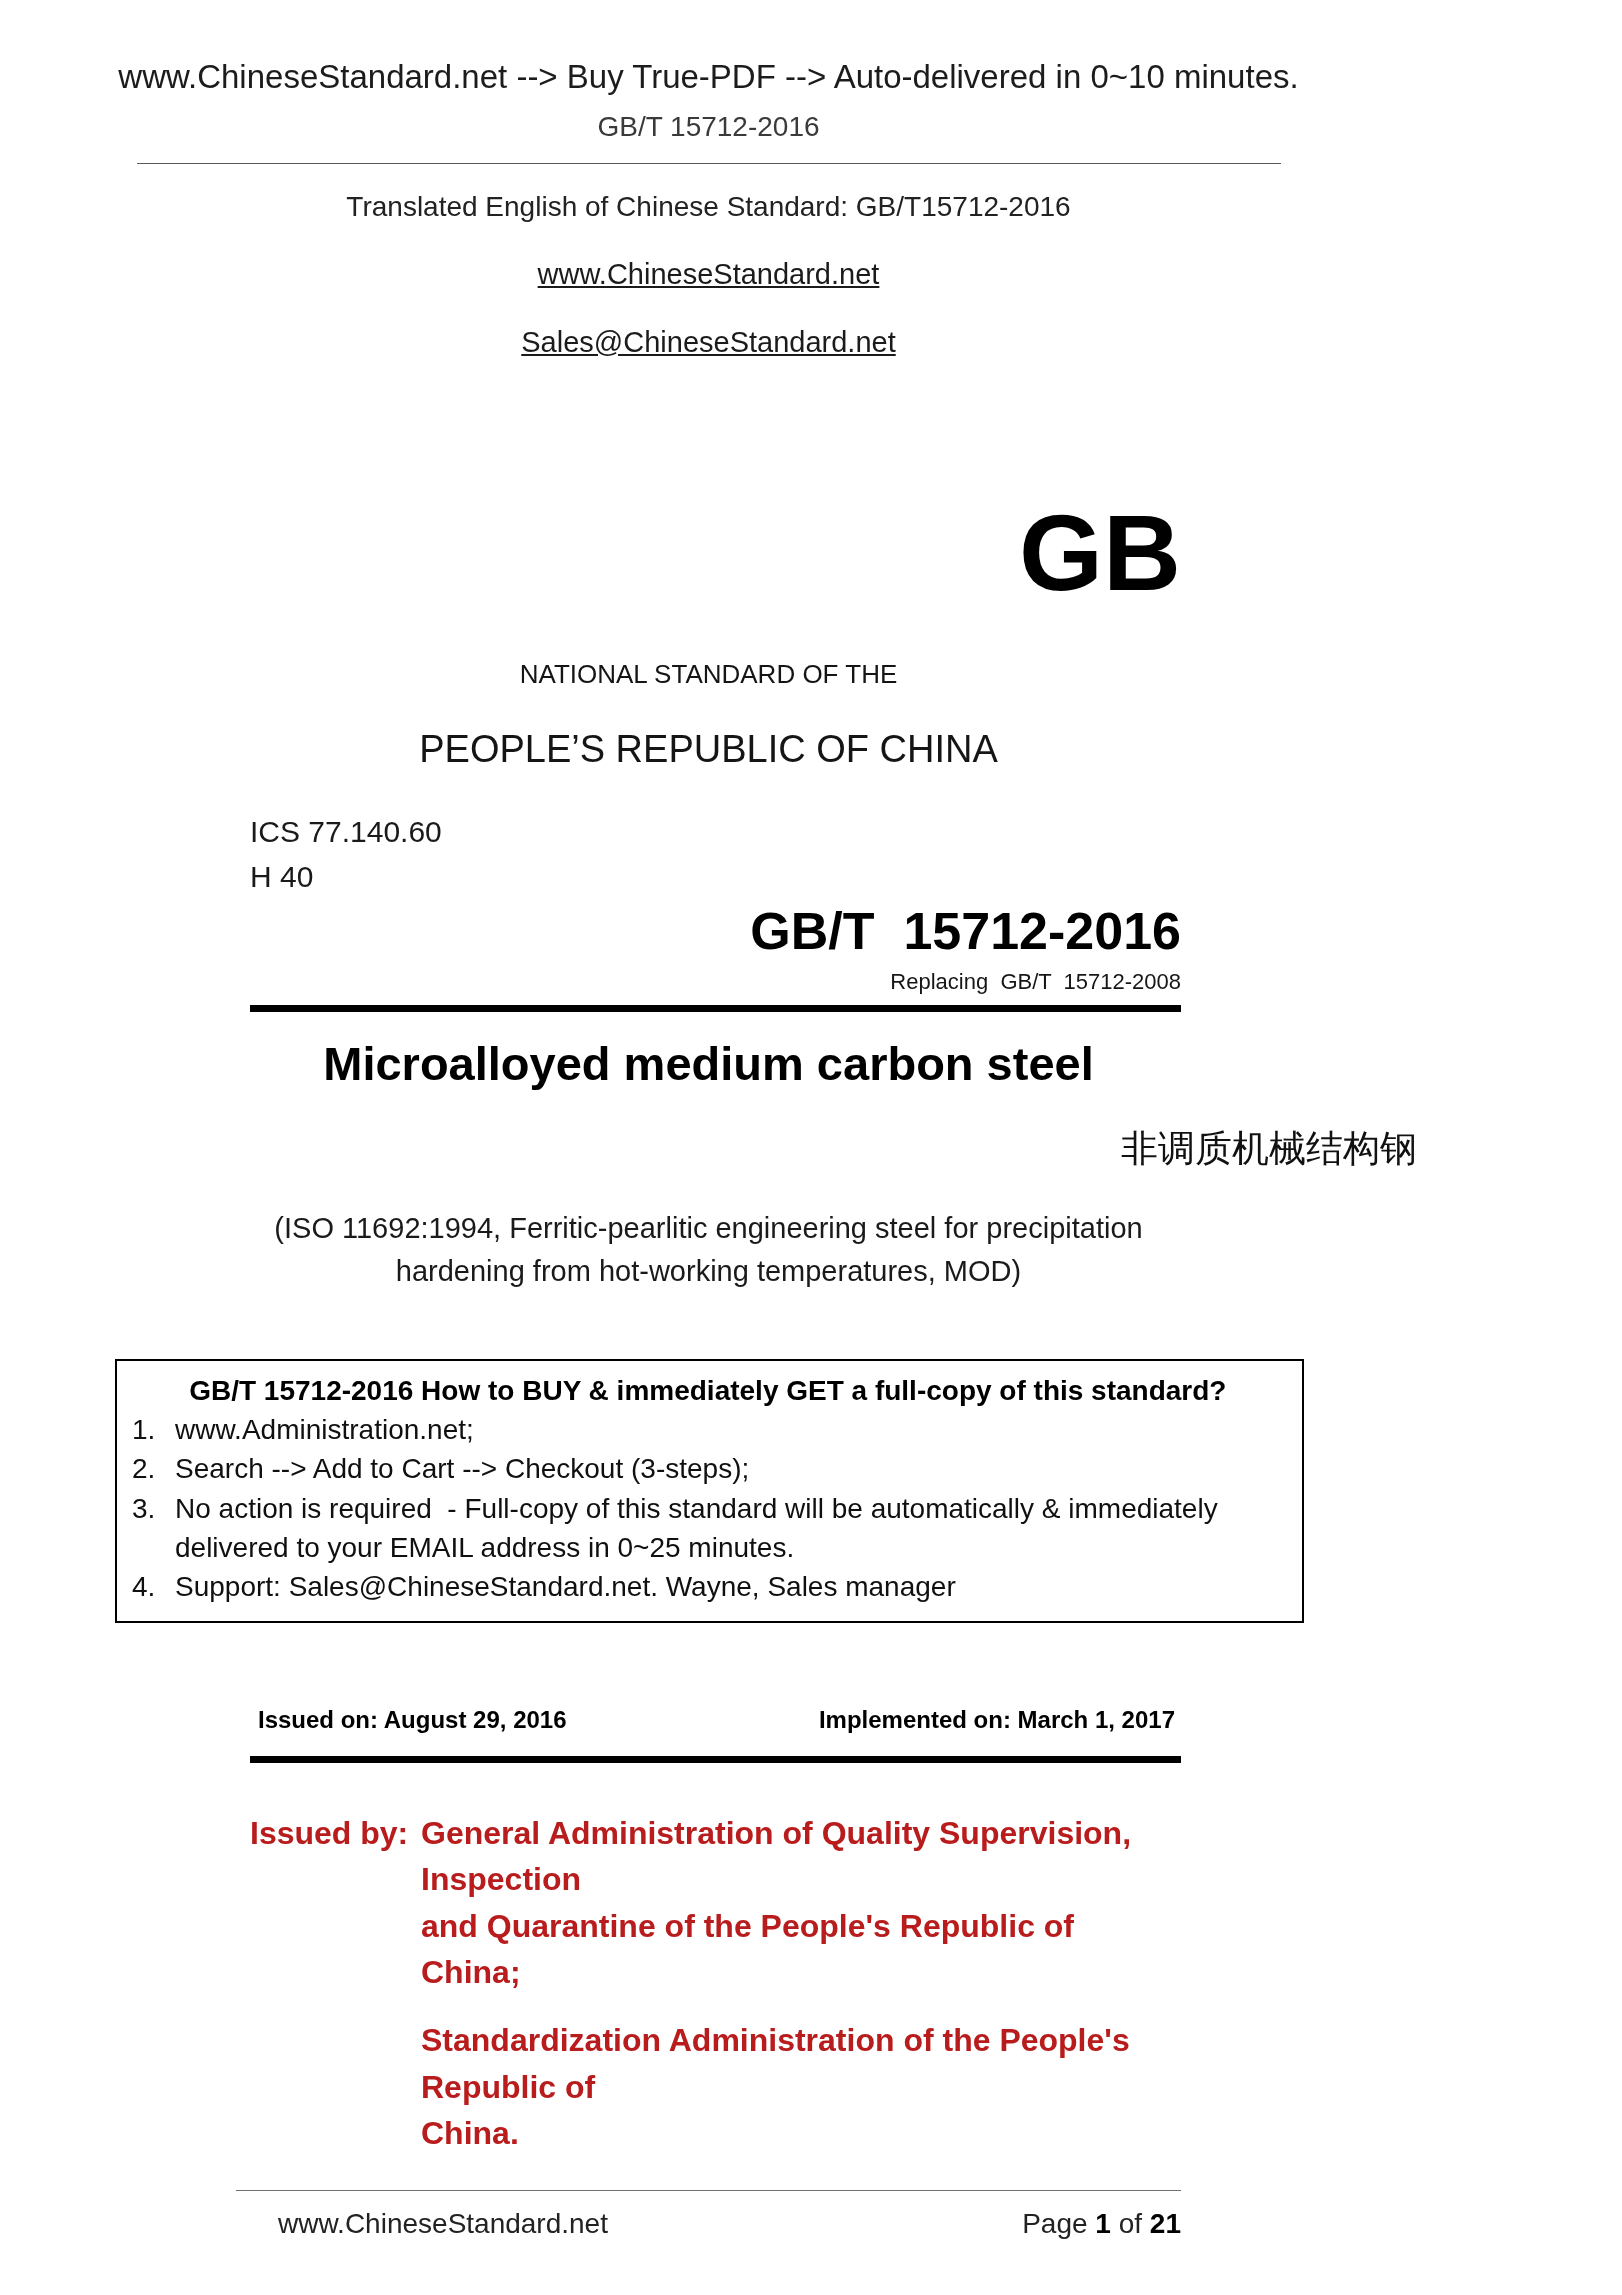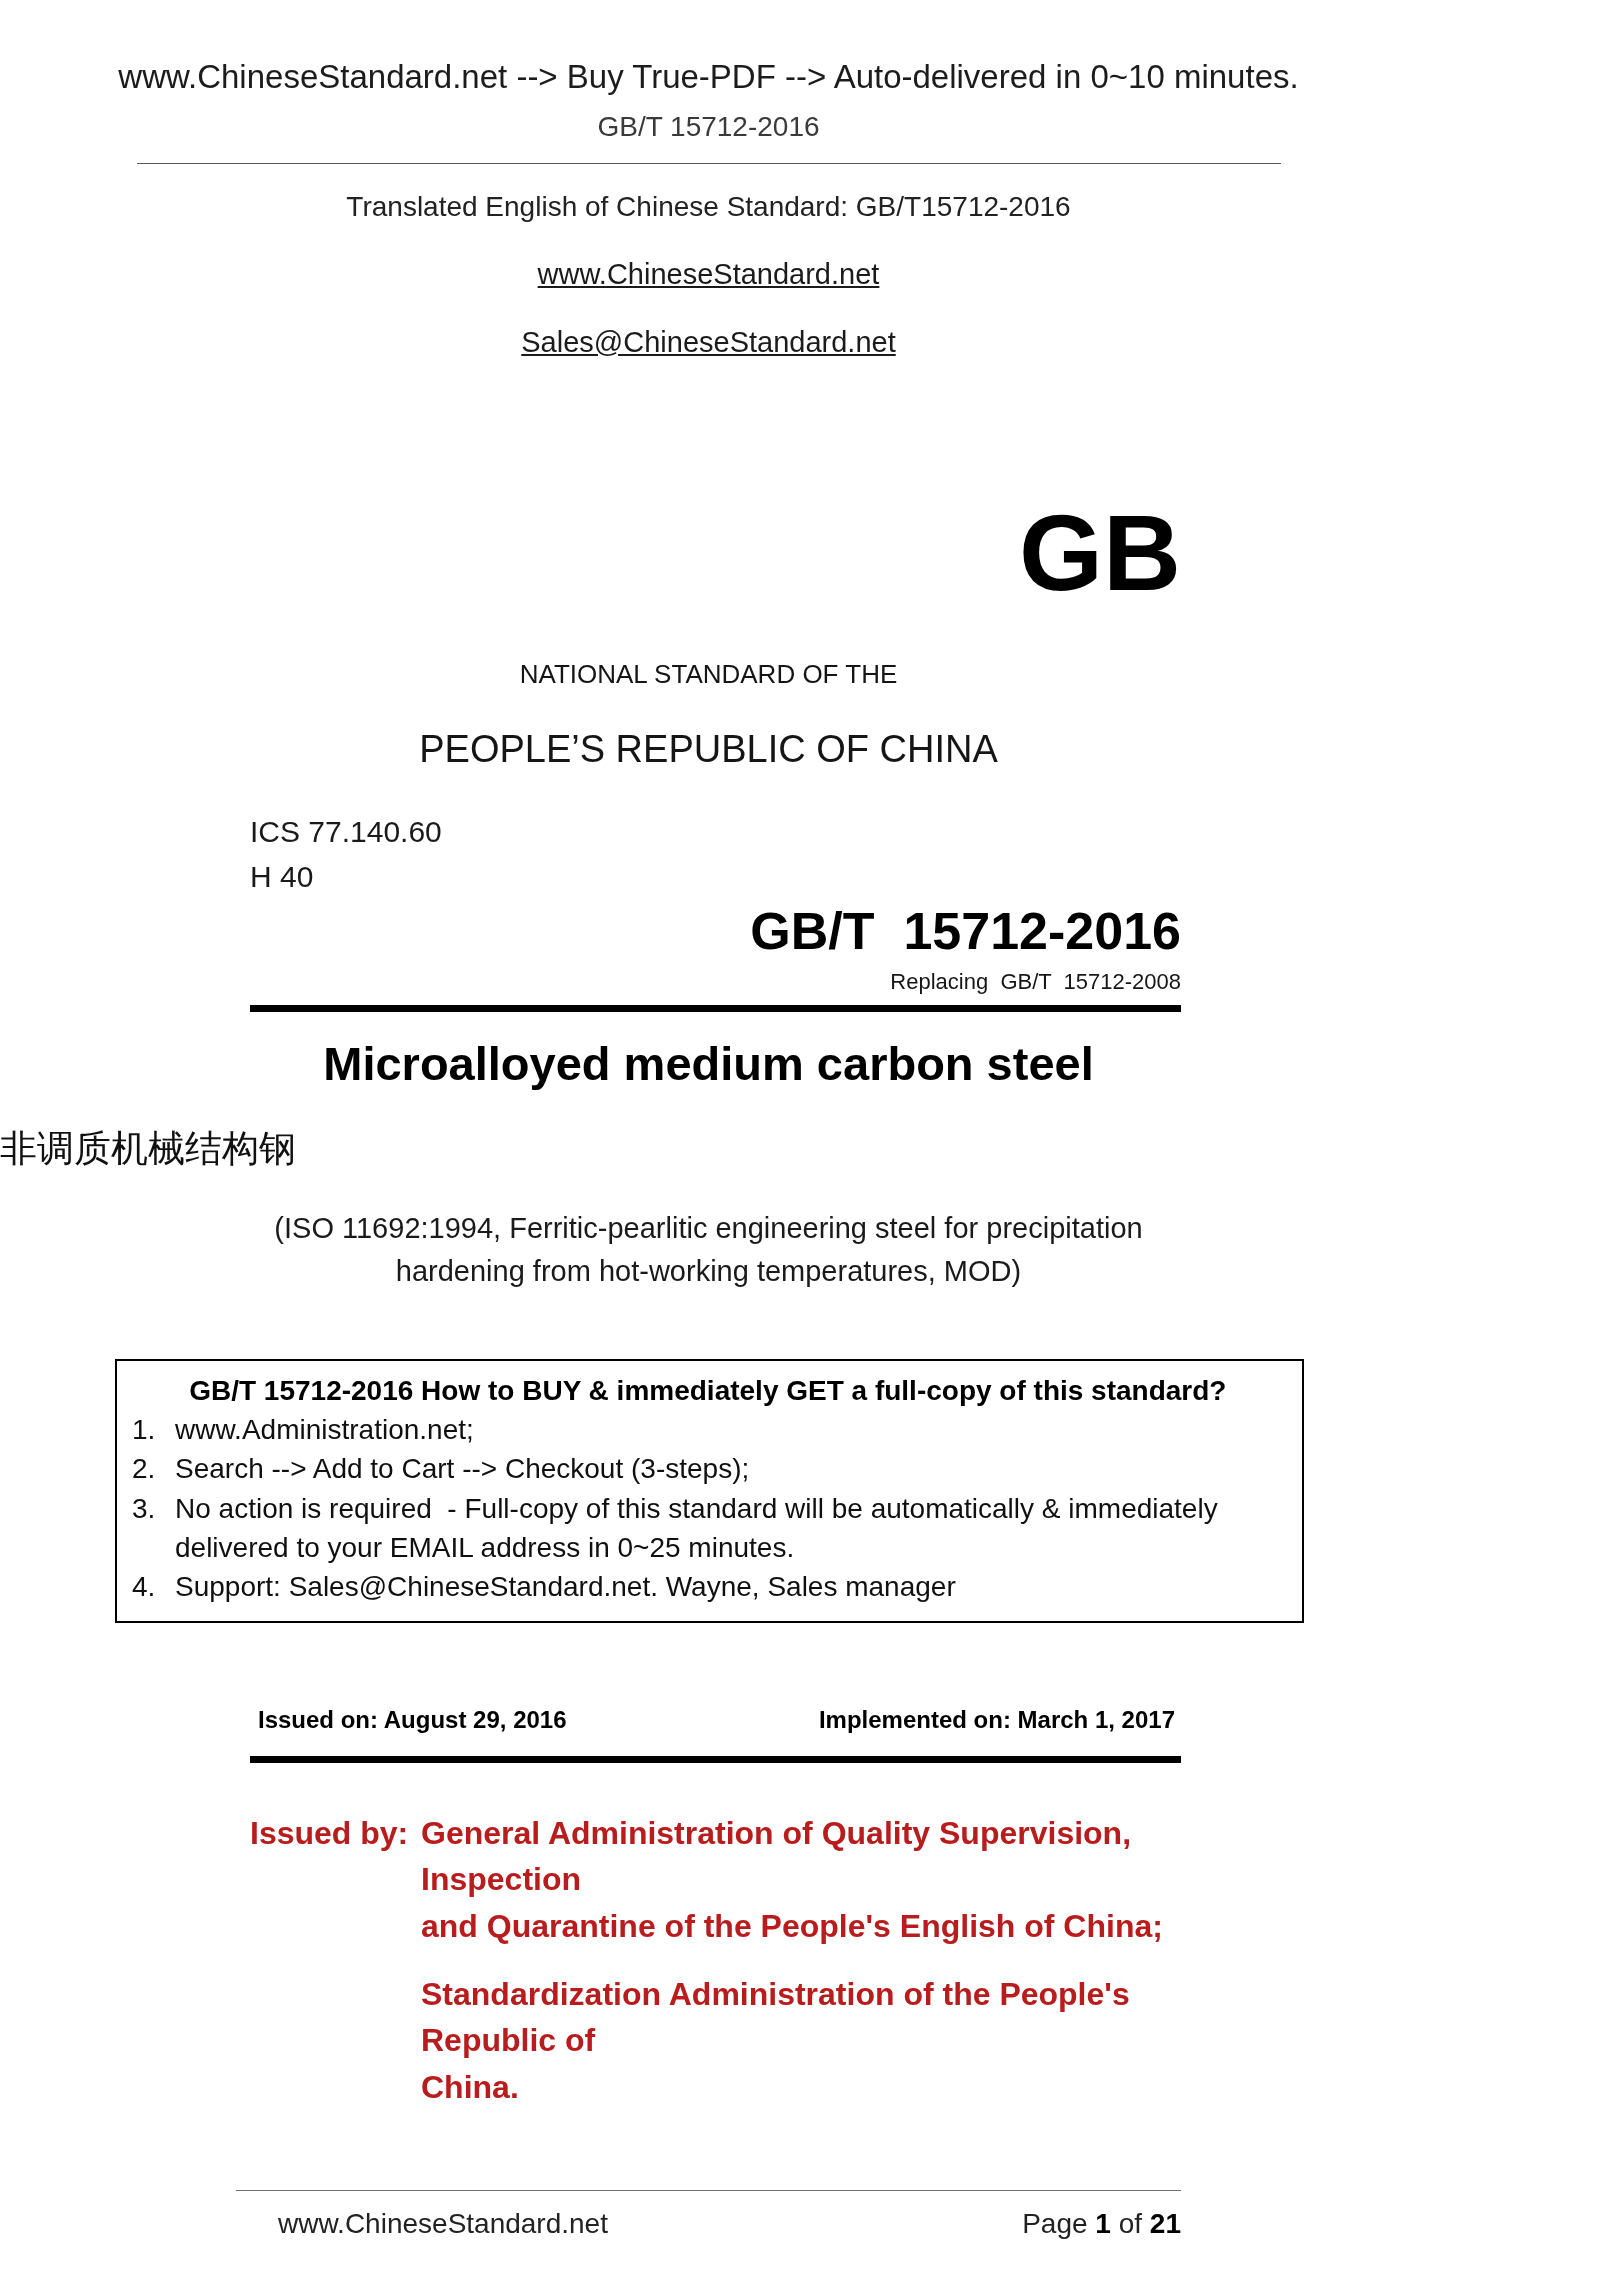--- a/index.html
+++ b/index.html
@@ -30,21 +30,21 @@
   .ics-block { margin:38px 236px 0 250px; font-size:30px; line-height:1.5; color:#1a1a1a; }
   .std-num {
     text-align:right; margin:1.7px 236px 0 250px;
     font-size:52px; font-weight:bold; white-space:pre; color:#000;
   }
   .replacing { text-align:right; margin:8.3px 236px 0 250px; font-size:22px; white-space:pre; color:#161616; }
   .rule-thick { height:6.7px; background:#000; margin:10px 236px 0 250px; }
 
   
   .title-en { text-align:center; font-size:47px; font-weight:bold; margin-top:24px; color:#000; }
-  .title-zh { text-align:left; font-size:37px; margin-top:33px; color:#111; font-family:"DejaVu Sans", sans-serif; }
+  .title-zh { text-align:right; font-size:37px; margin-top:33px; color:#111; font-family:"DejaVu Sans", sans-serif; }
   .iso-note { text-align:center; font-size:29px; margin-top:33px; line-height:1.5; color:#1a1a1a; }
 
   
   .purchase-box {
     margin:65px 113px 0 115px;
     border:2.5px solid #000;
     padding:11.7px 18.3px 15px 15px;
   }
   .box-heading { text-align:center; font-size:28px; font-weight:bold; line-height:1.35; color:#000; }
   .box-item { display:flex; font-size:28px; line-height:1.4; color:#101010; }
@@ -131,21 +131,21 @@
   <div class="issue-row">
     <span>Issued on: August 29, 2016</span>
     <span>Implemented on: March 1, 2017</span>
   </div>
   <div class="rule-thick2"></div>
 
   <div class="issued-by">
     <span class="lbl">Issued by:</span>
     <span class="issuers">
       <div>General Administration of Quality Supervision, Inspection</div>
-      <div>and Quarantine of the People's English of China;</div>
+      <div>and Quarantine of the People's Republic of China;</div>
       <div class="issuer2">Standardization Administration of the People's Republic of</div>
       <div>China.</div>
     </span>
   </div>
 
   <div class="footer">
     <hr class="footer-rule">
     <div class="footer-row">
       <span class="footer-site">www.ChineseStandard.net</span>
       <span class="footer-page"><span>Page </span><span class="b">1</span><span> of </span><span class="b">21</span></span>

